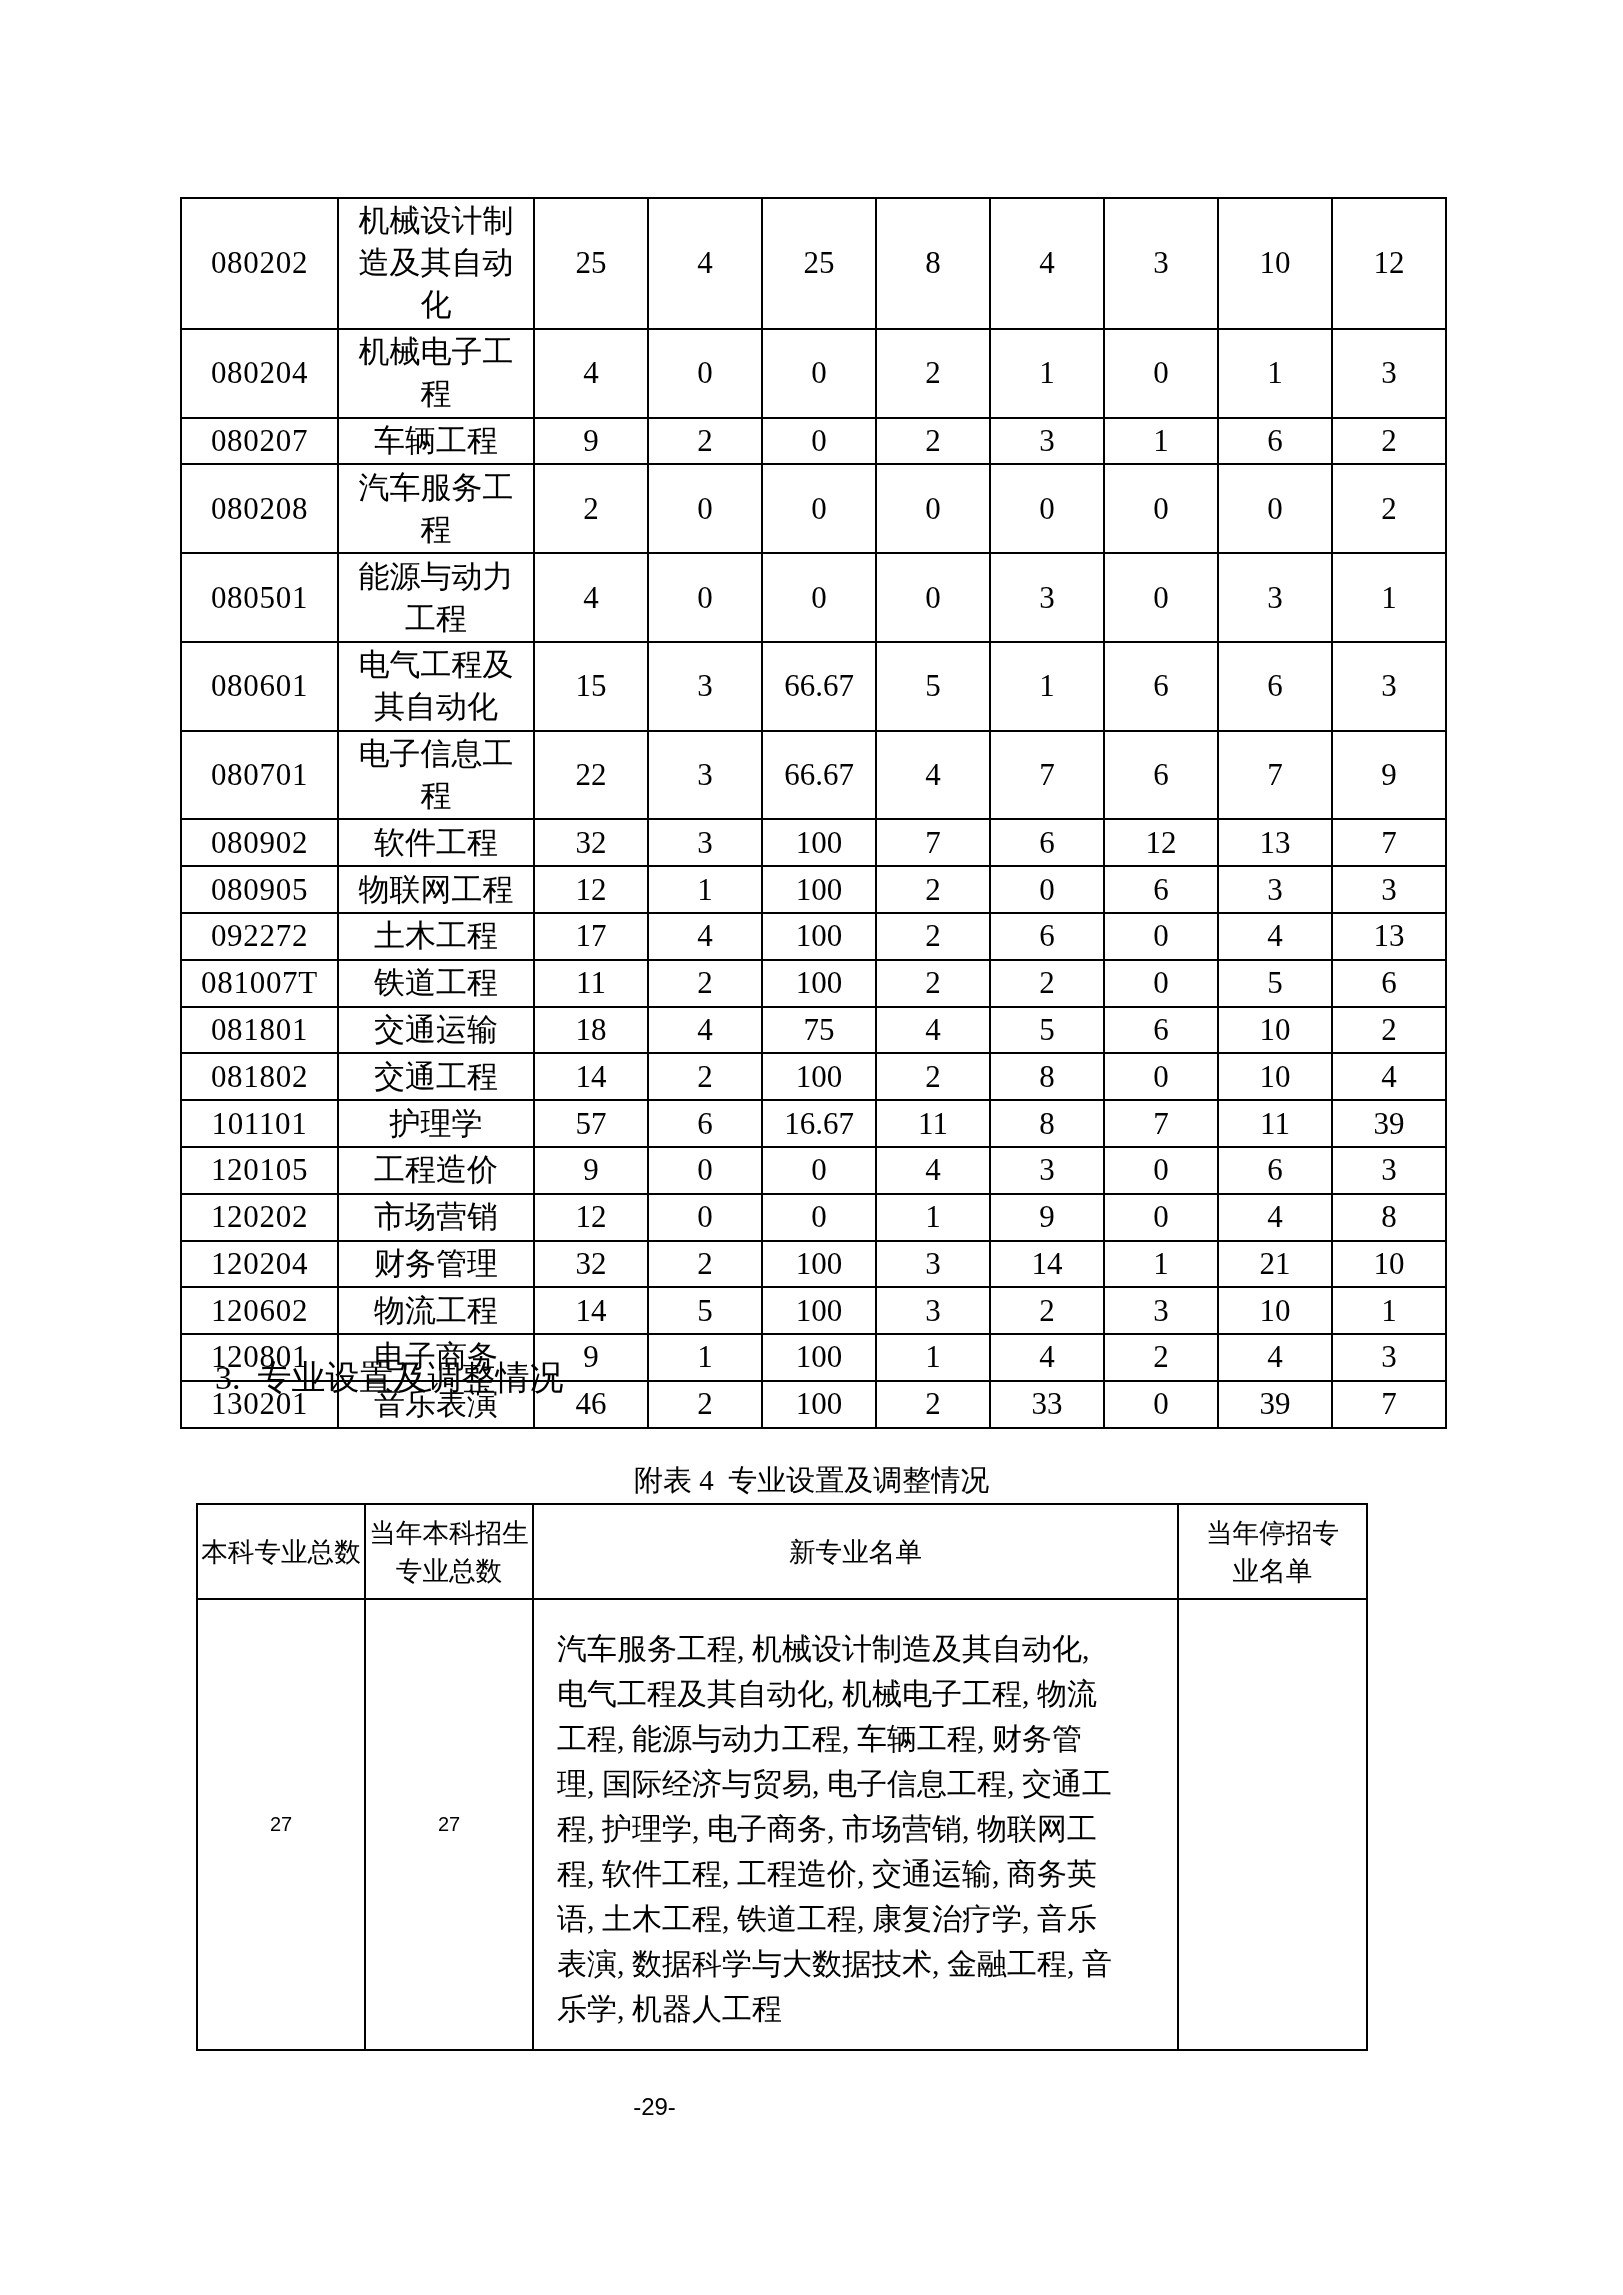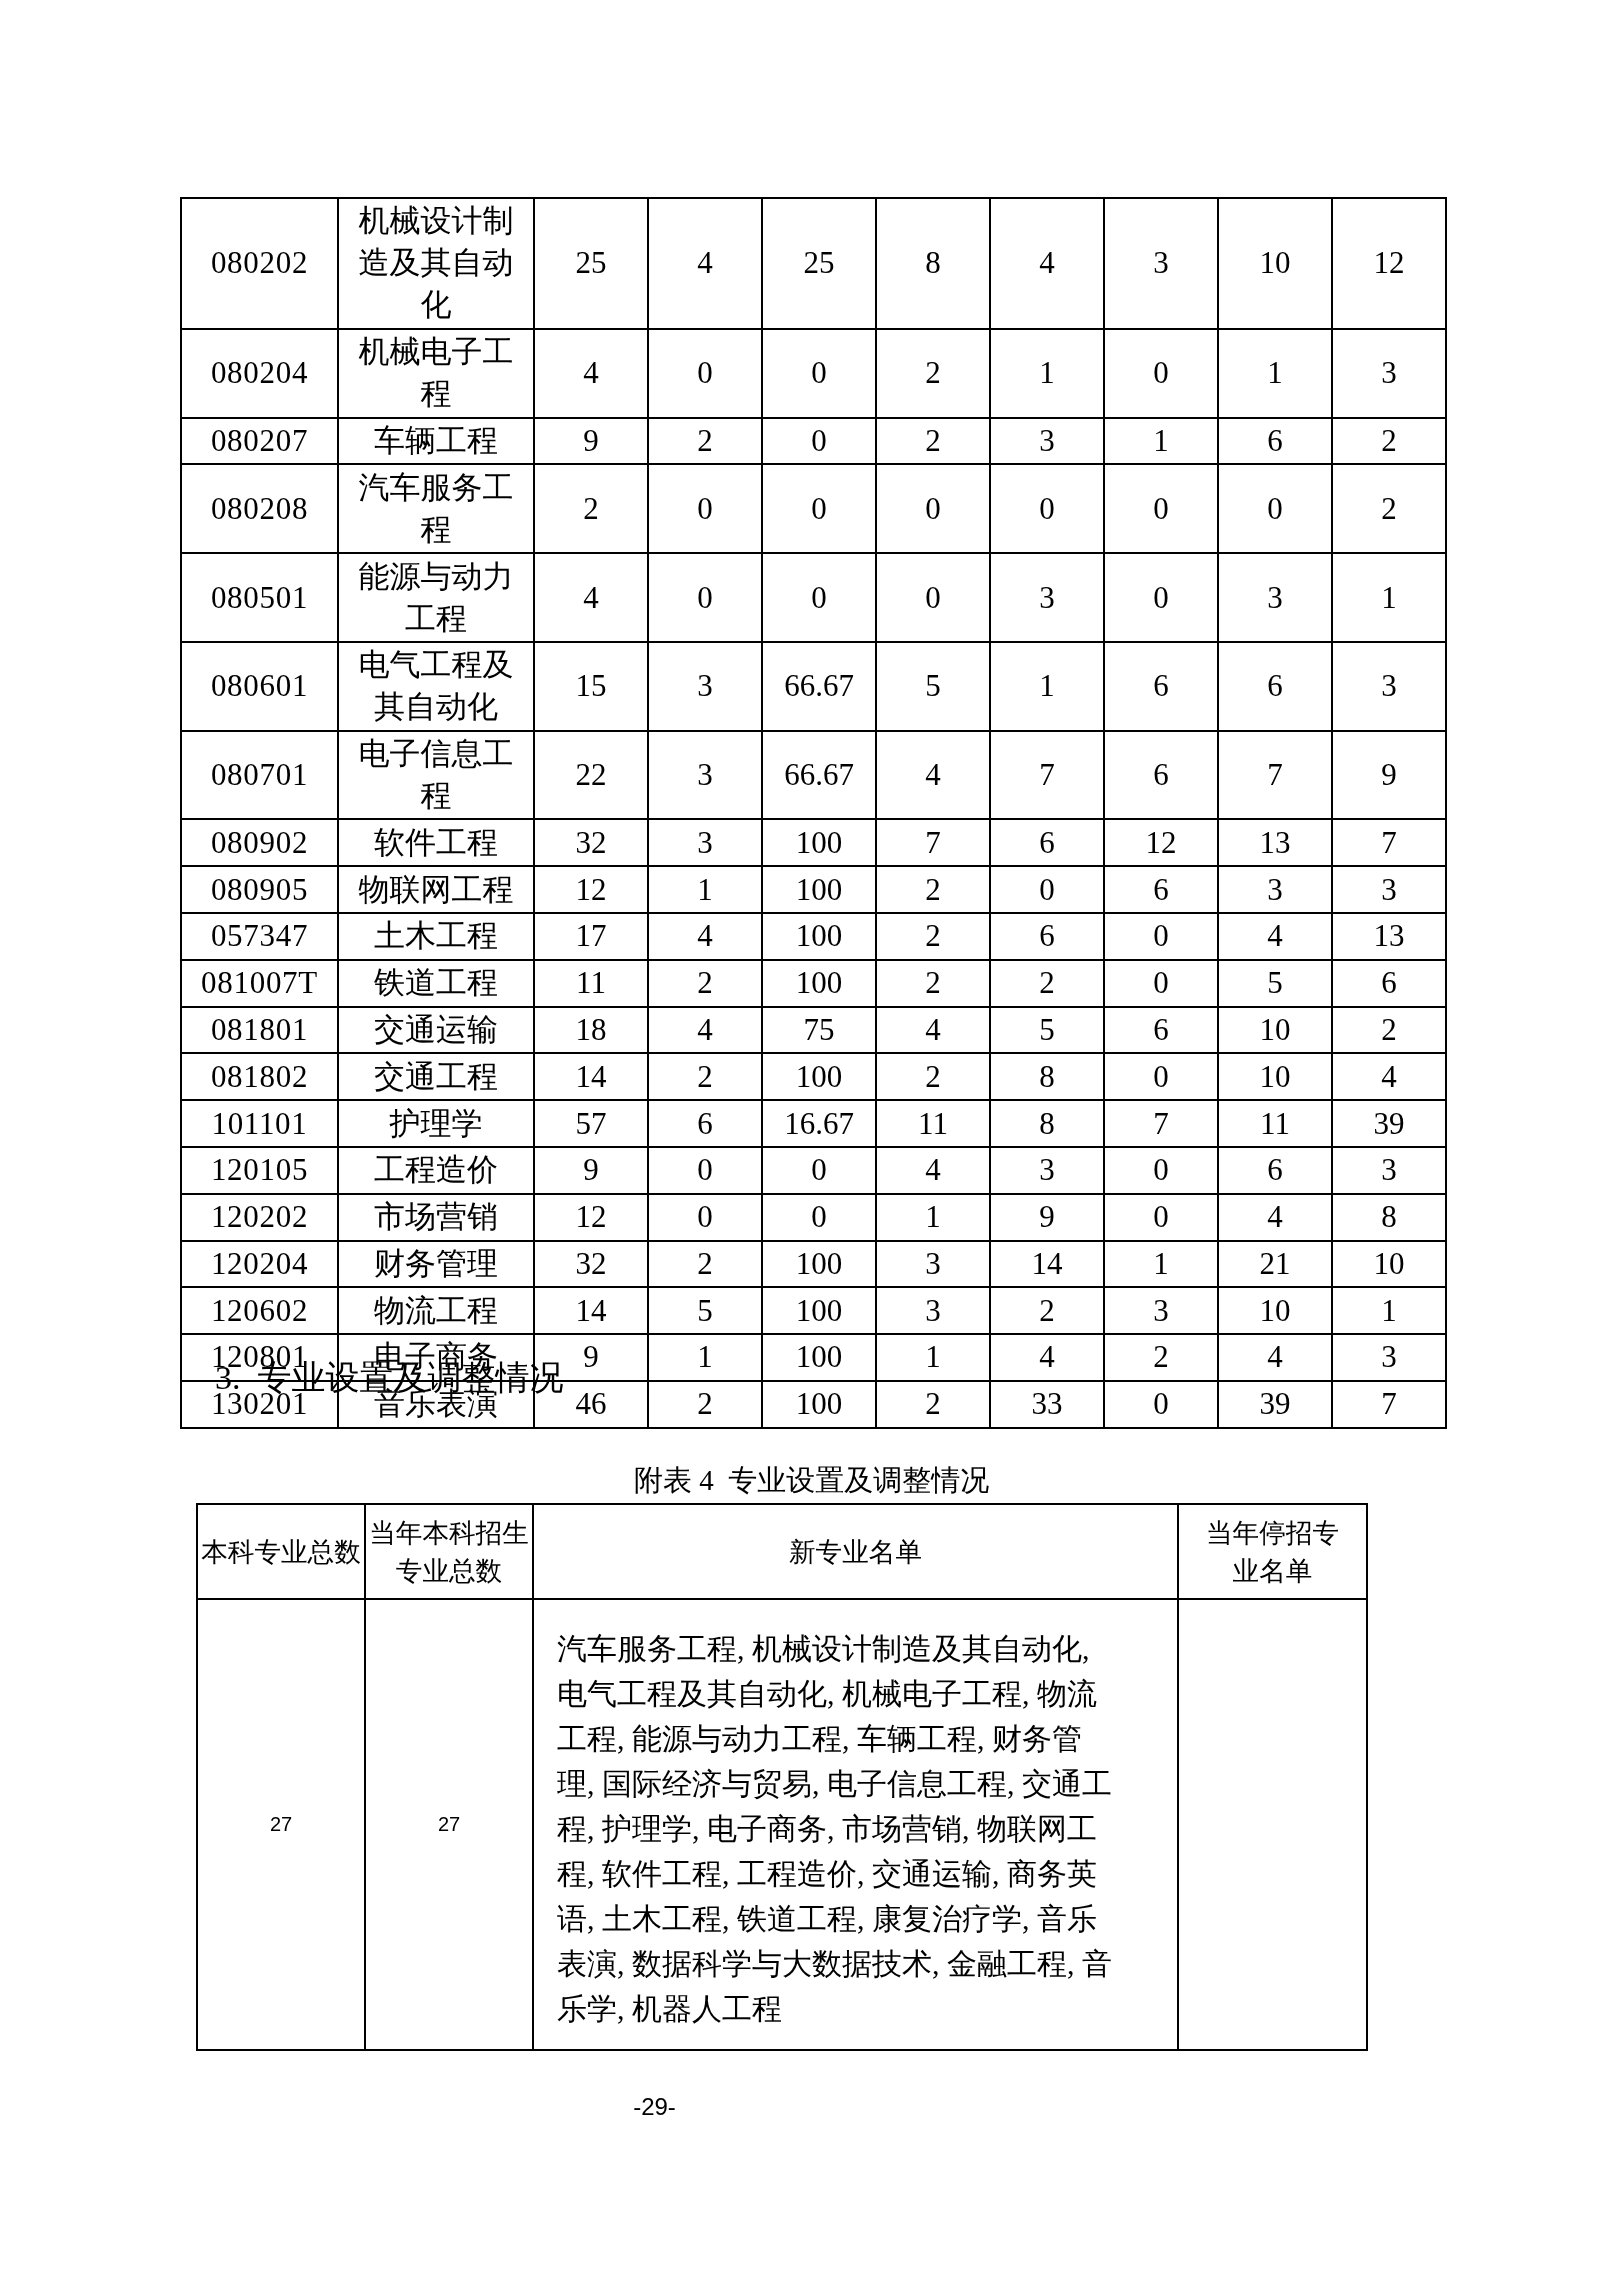--- a/index.html
+++ b/index.html
@@ -234,21 +234,21 @@
           <td class="val">12</td>
           <td class="val">1</td>
           <td class="val">100</td>
           <td class="val">2</td>
           <td class="val">0</td>
           <td class="val">6</td>
           <td class="val">3</td>
           <td class="val">3</td>
         </tr>
         <tr style="height: 44px;">
-          <td class="code">057347</td>
+          <td class="code">092272</td>
           <td class="name">土木工程</td>
           <td class="val">17</td>
           <td class="val">4</td>
           <td class="val">100</td>
           <td class="val">2</td>
           <td class="val">6</td>
           <td class="val">0</td>
           <td class="val">4</td>
           <td class="val">13</td>
         </tr>

